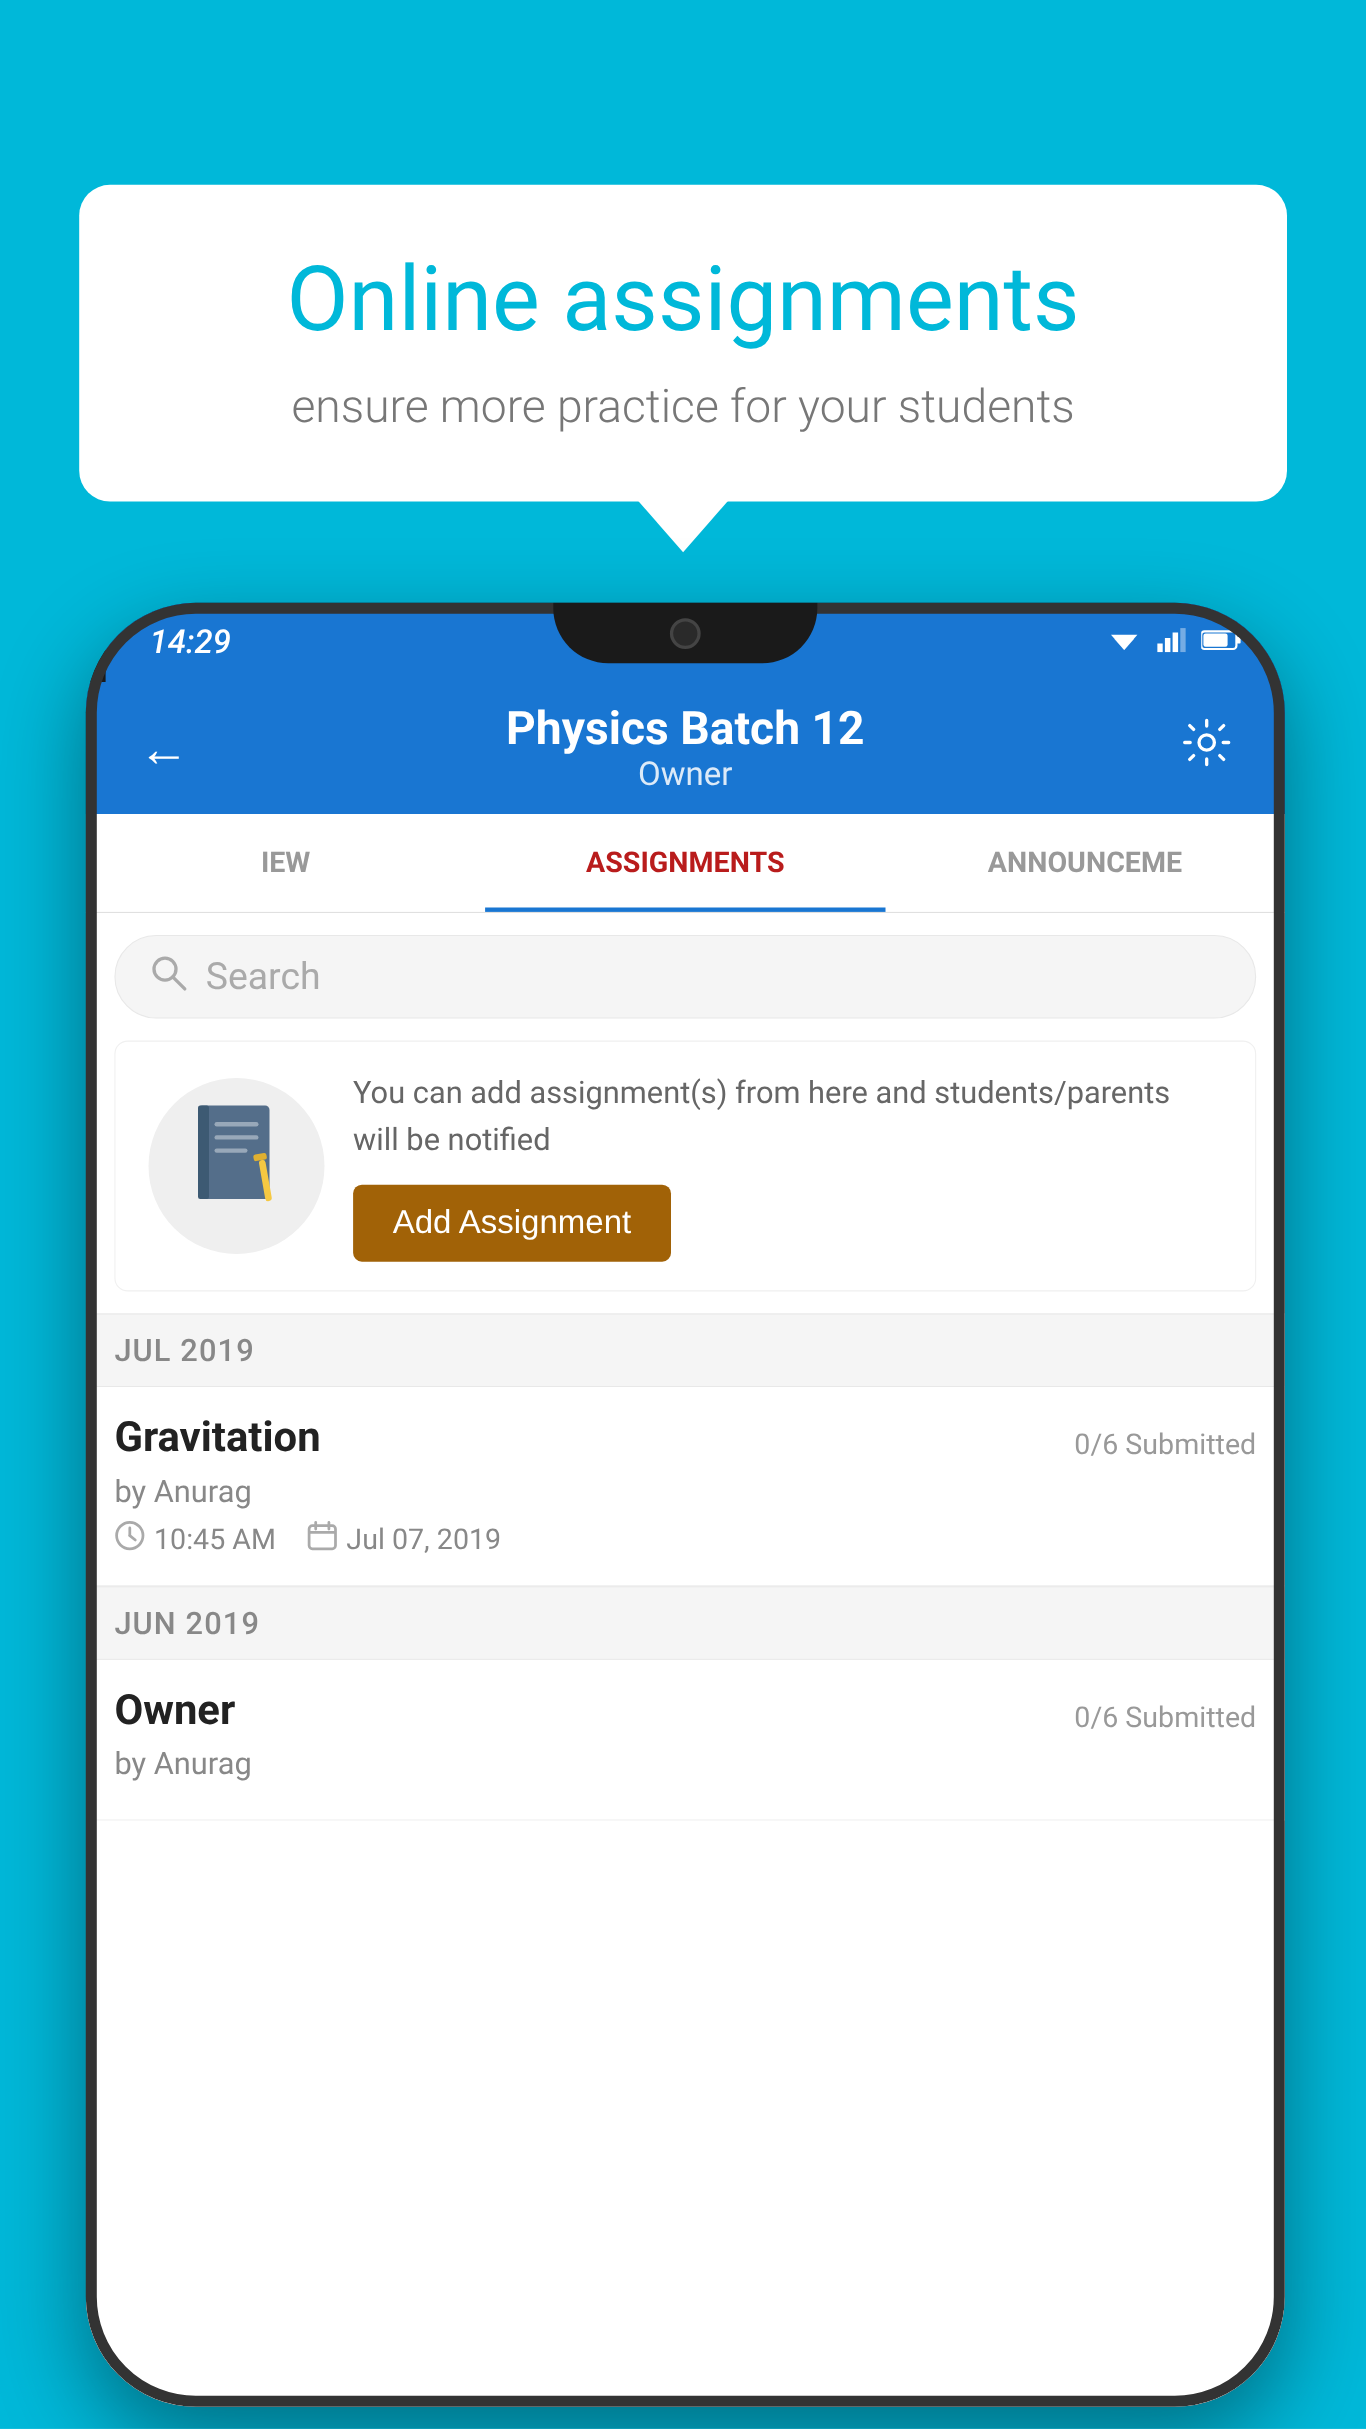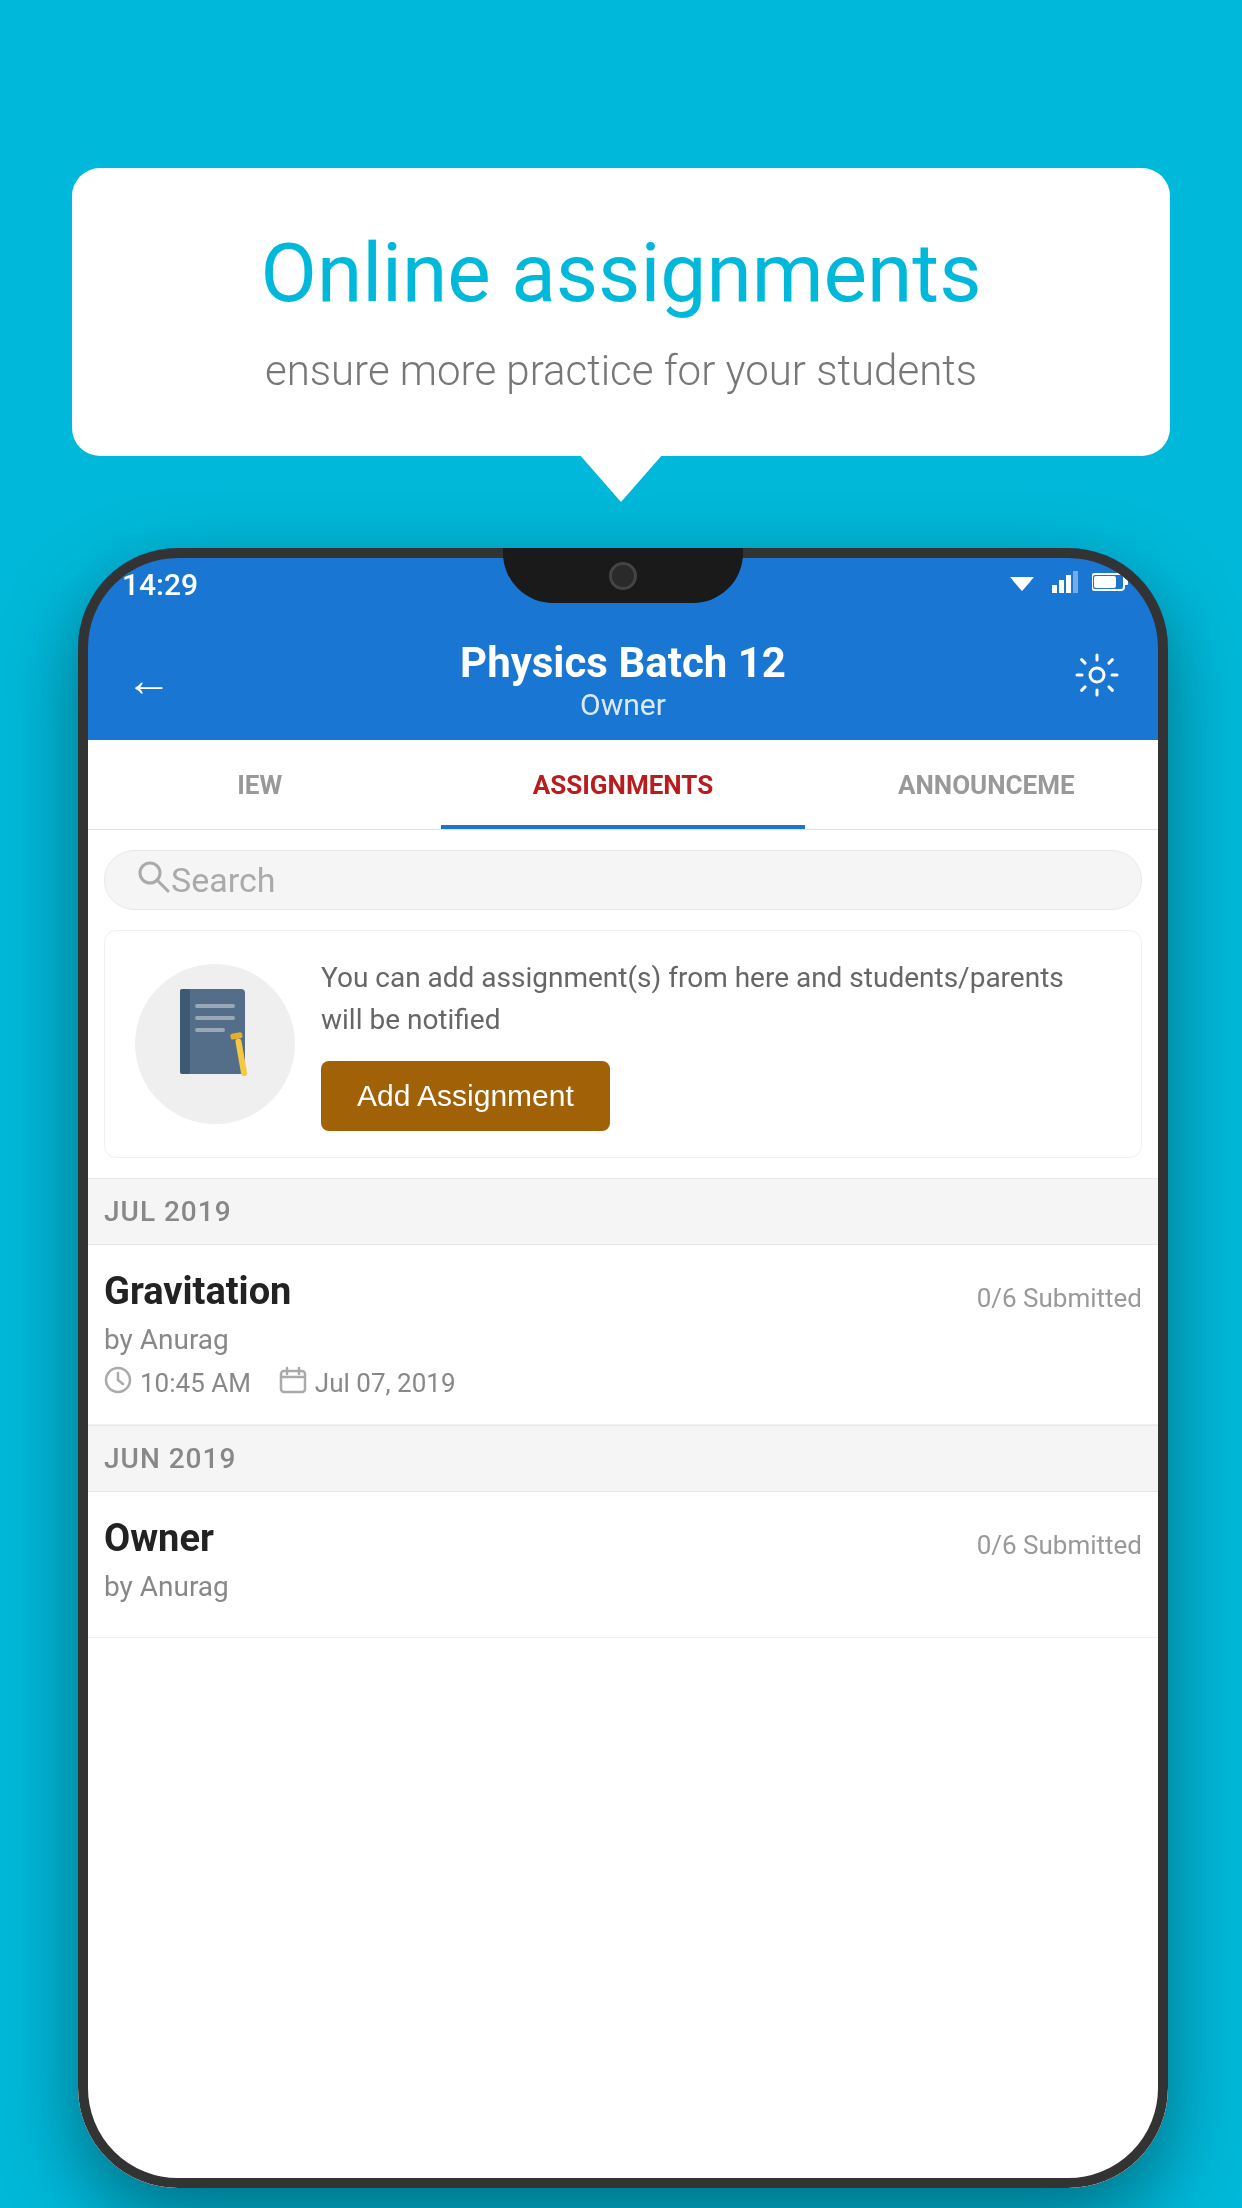--- a/index.html
+++ b/index.html
@@ -98,29 +98,30 @@
       height: 28px;
       background: #2a2a2a;
       border-radius: 50%;
       border: 3px solid #444;
     }
 
     
     .status-bar {
       position: absolute;
       top: 0;
-      left: 4px;
+      left: 18px;
       right: 0;
       height: 72px;
       background: #1976d2;
       display: flex;
       align-items: center;
       justify-content: space-between;
       padding: 0 40px;
       z-index: 5;
+      font-style: italic;
     }
     .status-time {
       color: white;
       font-size: 30px;
       font-weight: 500;
     }
     .status-icons {
       display: flex;
       align-items: center;
       gap: 14px;
@@ -217,24 +218,25 @@
       bottom: 0;
       background: white;
       overflow: hidden;
     }
 
     
     .search-bar {
       margin: 20px 26px;
       background: #f5f5f5;
       border-radius: 50px;
-      height: 60px;
+      height: 76px;
       display: flex;
       align-items: center;
       padding: 0 30px;
+      gap: 16px;
       border: 1px solid #e8e8e8;
     }
     .search-icon-inner {
       color: #999;
       font-size: 36px;
     }
     .search-placeholder {
       color: #aaa;
       font-size: 34px;
     }

